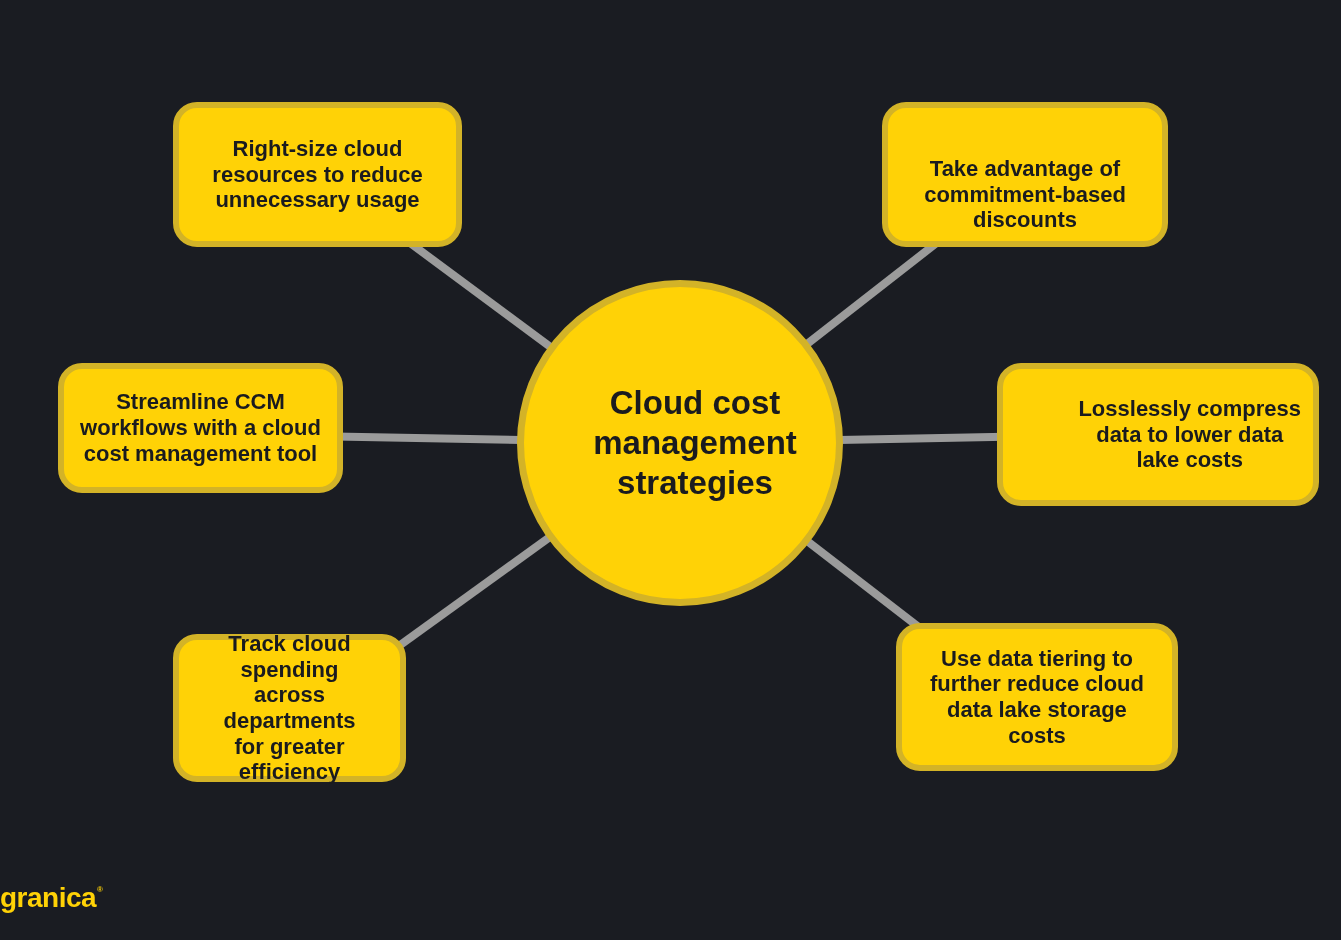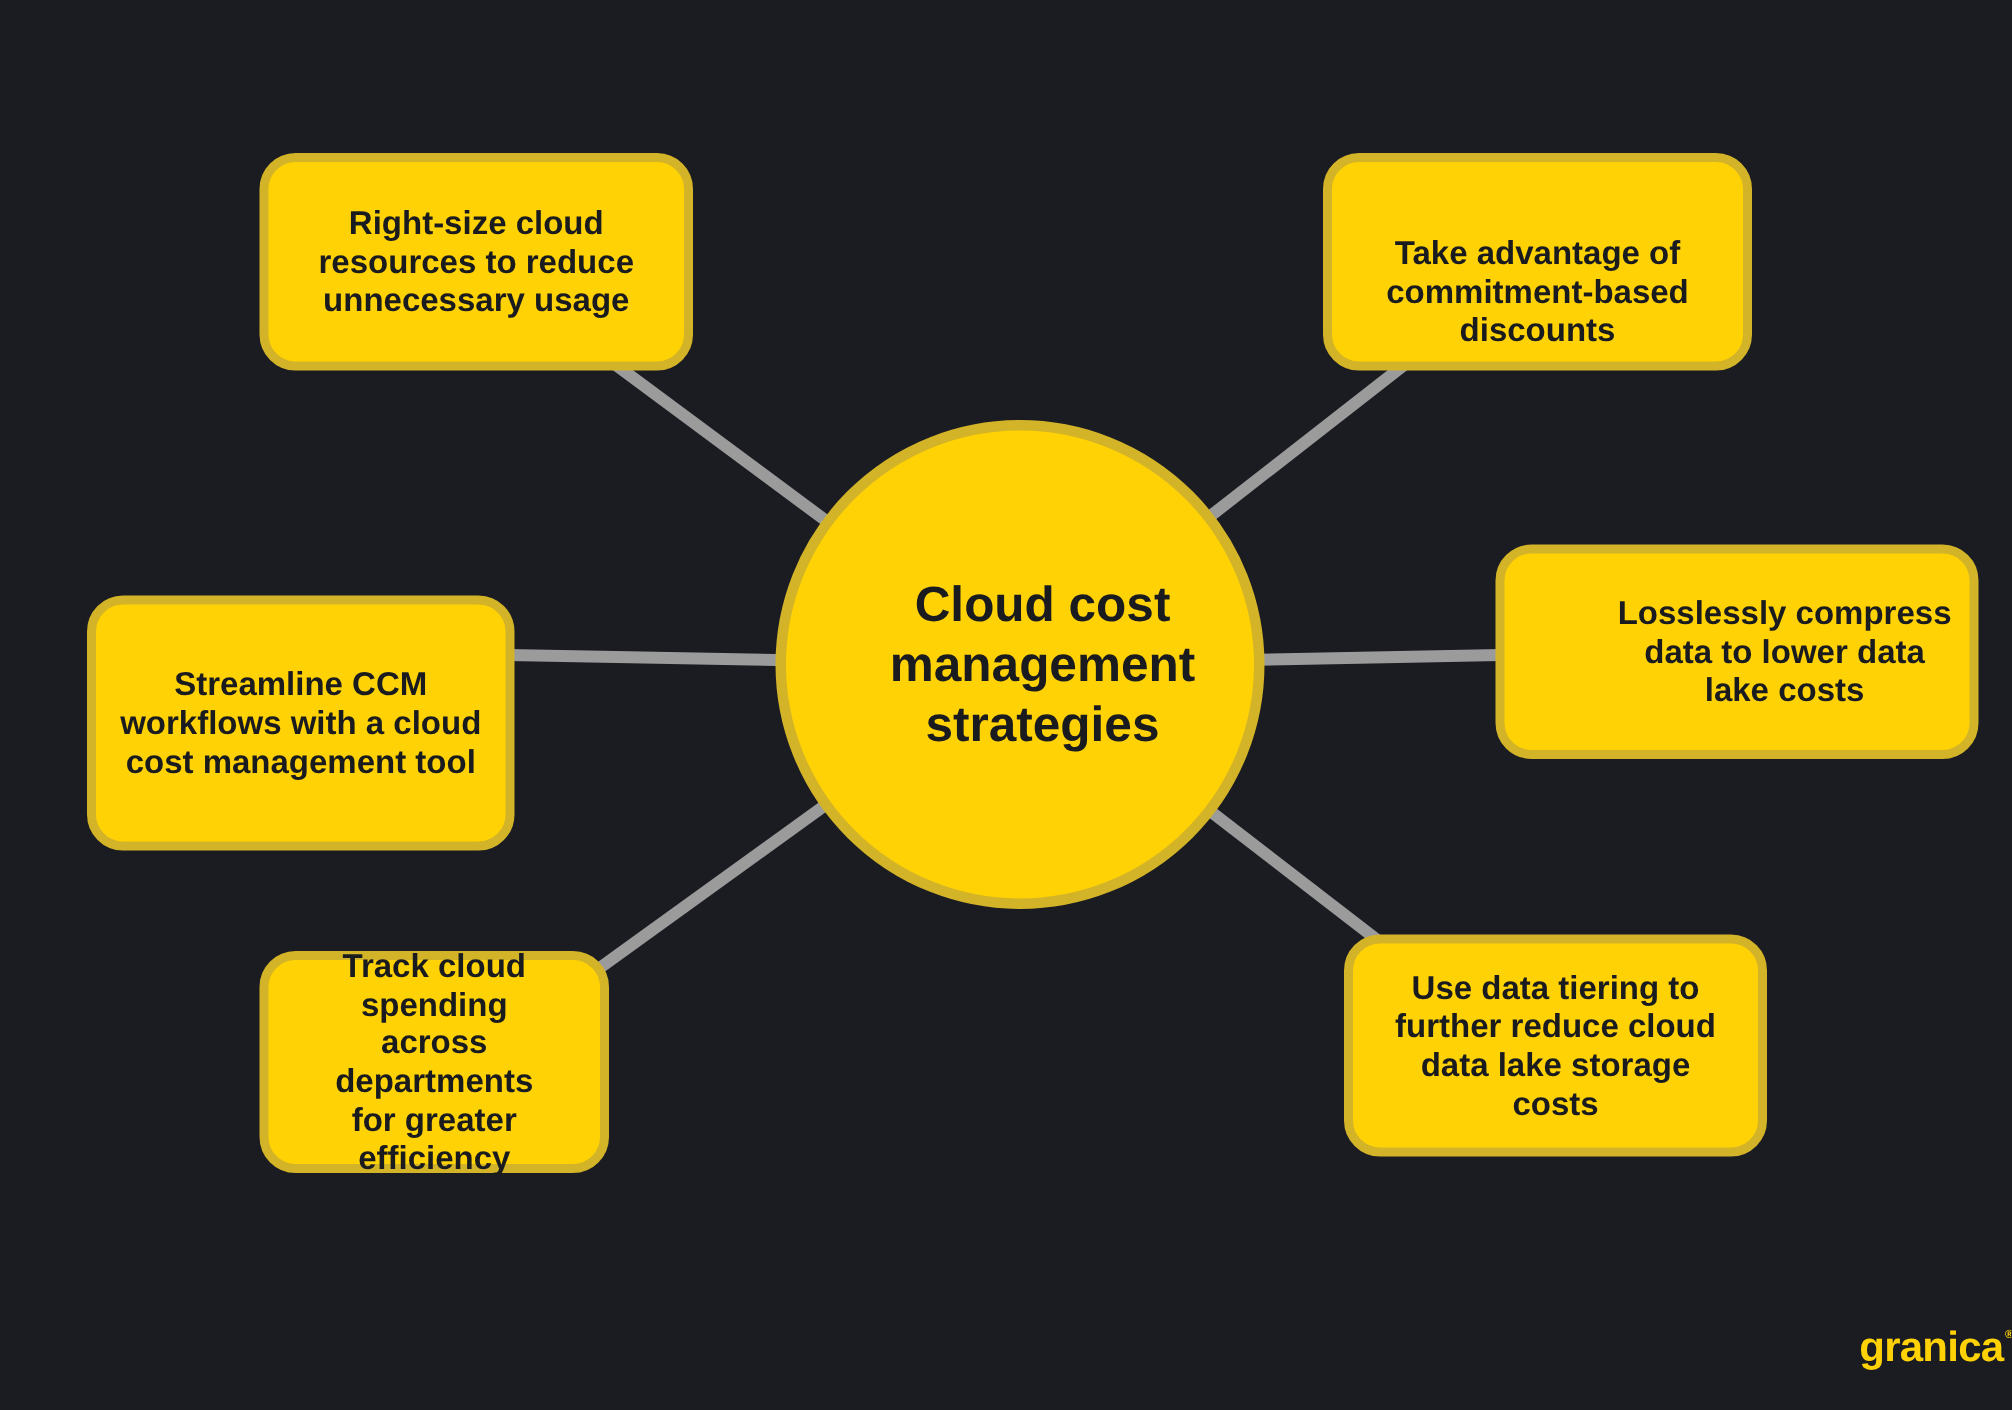--- a/index.html
+++ b/index.html
@@ -39,21 +39,21 @@
     font-weight: bold;
     font-size: 22px;
     line-height: 1.17;
     padding: 8px 12px;
   }
   .node-label {
     white-space: pre-line;
   }
   .n-tl { left: 173px; top: 102px; width: 289px; height: 145px; }
   .n-tr { left: 882px; top: 102px; width: 286px; height: 145px; align-items: flex-end; }
-  .n-ml { left: 58px;  top: 363px; width: 285px; height: 170px; margin-top: 34px; }
+  .n-ml { left: 58px;  top: 363px; width: 285px; height: 130px; }
   .n-mr { left: 997px; top: 363px; width: 322px; height: 143px; justify-content: flex-end; }
   .n-bl { left: 173px; top: 634px; width: 233px; height: 148px; }
   .n-br { left: 884px; top: 623px; width: 282px; height: 148px; margin-left: 12px; }
   .center-node {
     position: absolute;
     box-sizing: border-box;
     left: 517px;
     top: 280px;
     width: 326px;
     height: 326px;
@@ -72,21 +72,21 @@
   .center-label {
     white-space: pre-line;
     max-width: 260px;
     margin-left: 30px;
   }
   .logo {
     position: absolute;
     left: 0;
     right: 0;
     top: 882px;
-    text-align: right;
+    text-align: left;
     color: #ffd206;
     font-weight: bold;
     font-size: 28px;
     letter-spacing: -0.5px;
   }
   .logo .tm {
     display: inline-block;
     font-size: 8px;
     vertical-align: top;
     position: relative;

